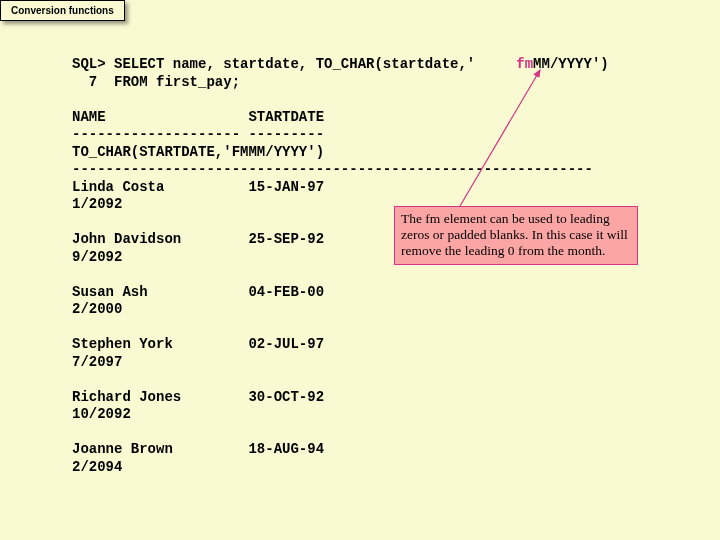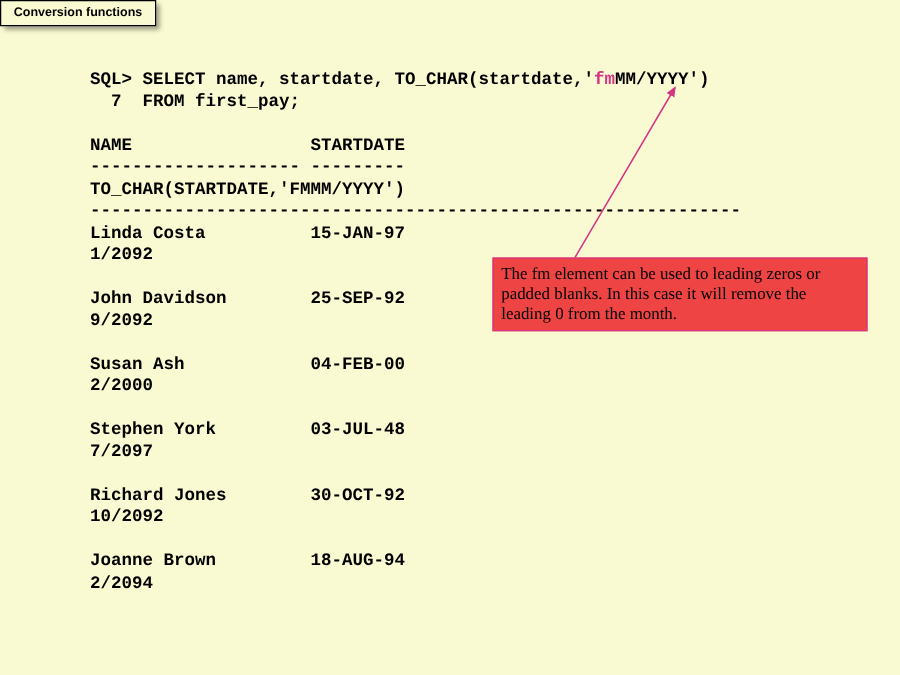--- a/index.html
+++ b/index.html
@@ -25,32 +25,32 @@
     position: absolute;
     left: 72px;
     top: 56px;
     font-family: "Courier New", monospace;
     font-size: 14px;
     line-height: 1.25;
     white-space: pre;
     color: #000;
     font-weight: bold;
   }
-  .fm { color: #d63384; }
+  .fm { color: #d63384; margin-left: 41px; }
   .callout {
     position: absolute;
     left: 394px;
     top: 206px;
-    width: 300px;
+    width: 244px;
     border: 1px solid #d63384;
     padding: 4px 6px;
     font-family: "Times New Roman", serif;
     font-size: 13.5px;
     line-height: 1.2;
-    background: #ef4444;
+    background: #fca5a5;
   }
   .arrow-svg {
     position: absolute;
     left: 0;
     top: 0;
     width: 720px;
     height: 540px;
     pointer-events: none;
   }
 </style>
@@ -70,21 +70,21 @@
 <span>--------------------------------------------------------------</span>
 <span>Linda Costa          15-JAN-97</span>
 <span>1/2092</span>
 
 <span>John Davidson        25-SEP-92</span>
 <span>9/2092</span>
 
 <span>Susan Ash            04-FEB-00</span>
 <span>2/2000</span>
 
-<span>Stephen York         03-JUL-48</span>
+<span>Stephen York         02-JUL-97</span>
 <span>7/2097</span>
 
 <span>Richard Jones        30-OCT-92</span>
 <span>10/2092</span>
 
 <span>Joanne Brown         18-AUG-94</span>
 <span>2/2094</span>
 </div>
 
 <svg class="arrow-svg">

